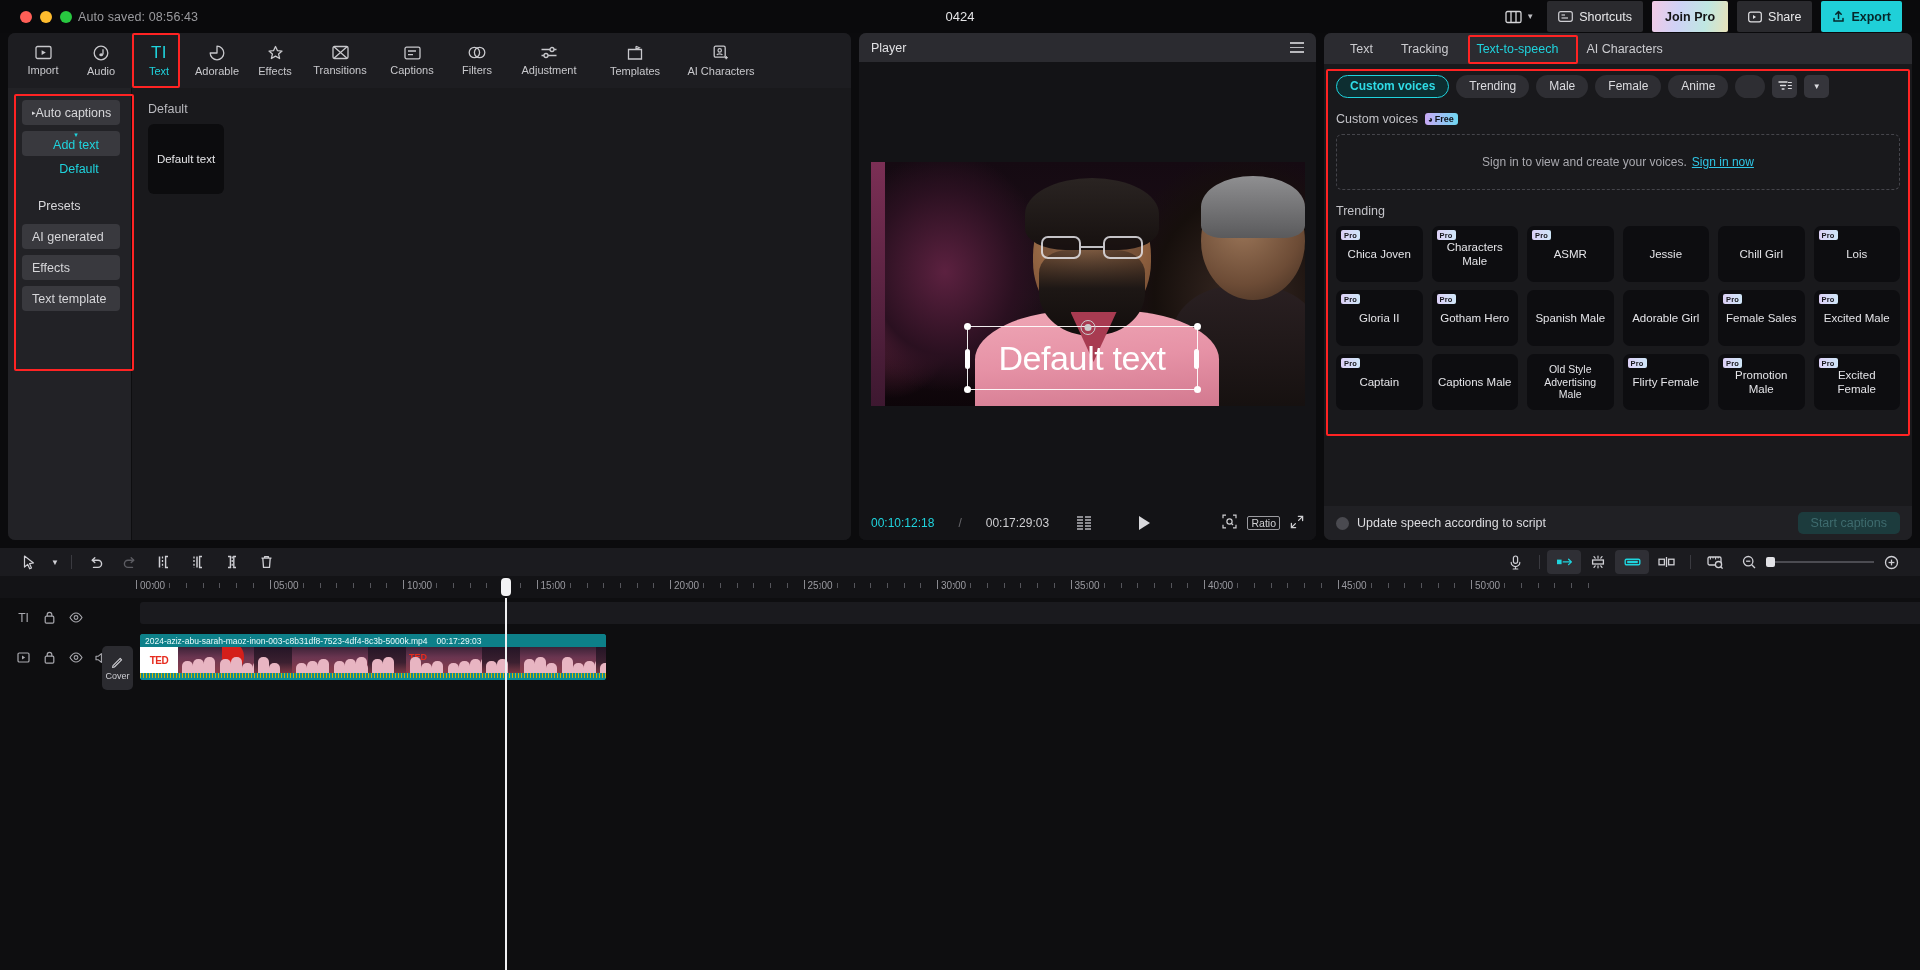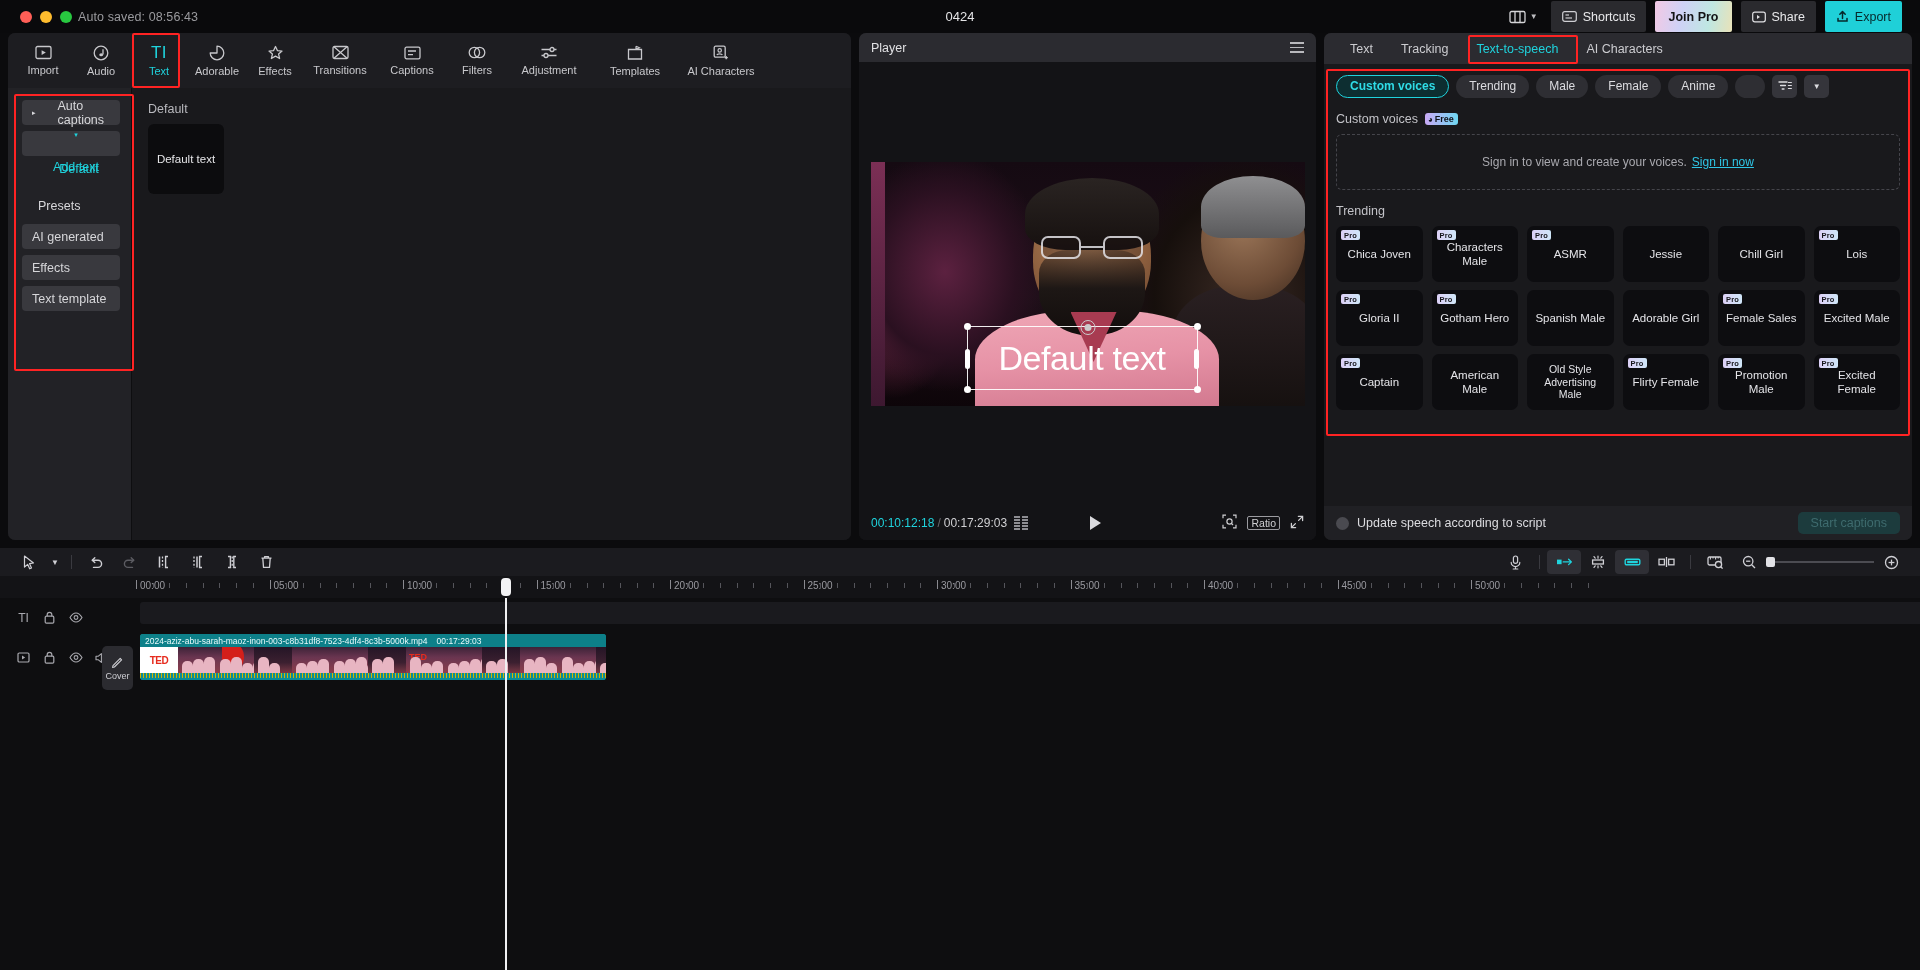--- a/index.html
+++ b/index.html
@@ -49,21 +49,21 @@
     display: flex; align-items: center; gap: 6px;
     height: 31px; padding: 0 11px; border-radius: 2px;
     font-size: 12.5px; color: #e8e8ea; background: #2a2a2e;
     white-space: nowrap;
   }
   .pillbtn.join {
     background: linear-gradient(100deg,#f3c9e4 0%,#cfd2f6 35%,#bfe7e2 70%,#e9e2b8 100%);
     color: #141416; font-weight: bold; padding: 0 13px;
   }
   .pillbtn.export {
-    background: #1fd0d8; color: #06282b; font-weight: normal;
+    background: #1fd0d8; color: #06282b; font-weight: bold;
   }
 
   
   .mainrow { flex: 0 0 507px; display: flex; height: 507px; padding: 0 8px 0 8px; gap: 8px; }
 
   
   .leftwrap {
     flex: 0 0 843px; display: flex; flex-direction: column;
     background: #19191c; border-radius: 7px; overflow: hidden;
   }
@@ -86,21 +86,21 @@
 
   .panelsrow { flex: 1; display: flex; min-height: 0; }
   .subnav {
     flex: 0 0 124px; background: #222226;
     padding: 12px 11px 0 14px; display: flex; flex-direction: column; gap: 6px;
     border-right: 1px solid #0e0e10;
   }
   .subitem {
     height: 25px; border-radius: 4px; background: #39393e;
     color: #d7d7da; font-size: 12.5px;
-    display: flex; align-items: center; padding-left: 10px; gap: 22px;
+    display: flex; align-items: center; padding-left: 10px; gap: 0;
   }
   .subitem.plain { background: transparent; padding-left: 16px; }
   .subitem.sel { color: #1fd3dd; flex-direction: column; }
   .caret { font-size: 7px; line-height: 1; color: inherit; }
 
   .contentpane { flex: 1; background: #19191c; padding: 14px 16px; }
   .pane-label { font-size: 12.5px; color: #b9b9be; margin-bottom: 8px; }
   .text-card {
     width: 76px; height: 70px; background: #0c0c0e; border-radius: 6px;
     display: flex; align-items: center; justify-content: center;
@@ -209,21 +209,21 @@
   .hnd.mr { right: -2.5px; top: 22px; width: 5px; height: 20px; border-radius: 3px; }
   .rotate {
     position: absolute; left: 50%; transform: translateX(-50%); top: 258px;
     width: 15px; height: 15px; border-radius: 50%;
     border: 1.6px solid #ccc; display: flex; align-items: center; justify-content: center;
   }
   .rotate i { width: 7px; height: 7px; border-radius: 50%; background: #ccc; }
 
   .player-foot {
     flex: 0 0 34px; background: #131316; display: flex; align-items: center;
-    padding: 0 12px; gap: 3px; font-size: 12px; color: #cfcfd2;
+    padding: 0 12px; gap: 24px; font-size: 12px; color: #cfcfd2;
   }
   .tc-cur { color: #1fd3dd; }
   .tc-sep { color: #6a6a6e; }
   .gridicon { display: inline-flex; gap: 2px; margin-left: 4px; }
   .gridicon span { display: flex; flex-direction: column; gap: 1.5px; }
   .gridicon b { display: block; width: 6px; height: 1.6px; background: #8d8d92; }
   .playbtn { margin: 0 auto; width: 0; height: 0; border-left: 11px solid #d9d9dd; border-top: 7px solid transparent; border-bottom: 7px solid transparent; }
   .foot-right { margin-left: auto; display: flex; align-items: center; gap: 10px; }
   .ratio-box { border: 1px solid #9b9ba0; border-radius: 2px; padding: 0px 3px; font-size: 10.5px; color: #cfcfd2; }
 
@@ -708,21 +708,21 @@
             </div>
             <div class="voice">
               <span class="pro">Pro</span>
               <span>Excited Male</span>
             </div>
             <div class="voice">
               <span class="pro">Pro</span>
               <span>Captain</span>
             </div>
             <div class="voice">
-              <span>American Male</span>
+              <span>Captions Male</span>
             </div>
             <div class="voice tall">
               <span>Old Style Advertising Male</span>
             </div>
             <div class="voice">
               <span class="pro">Pro</span>
               <span>Flirty Female</span>
             </div>
             <div class="voice">
               <span class="pro">Pro</span>

